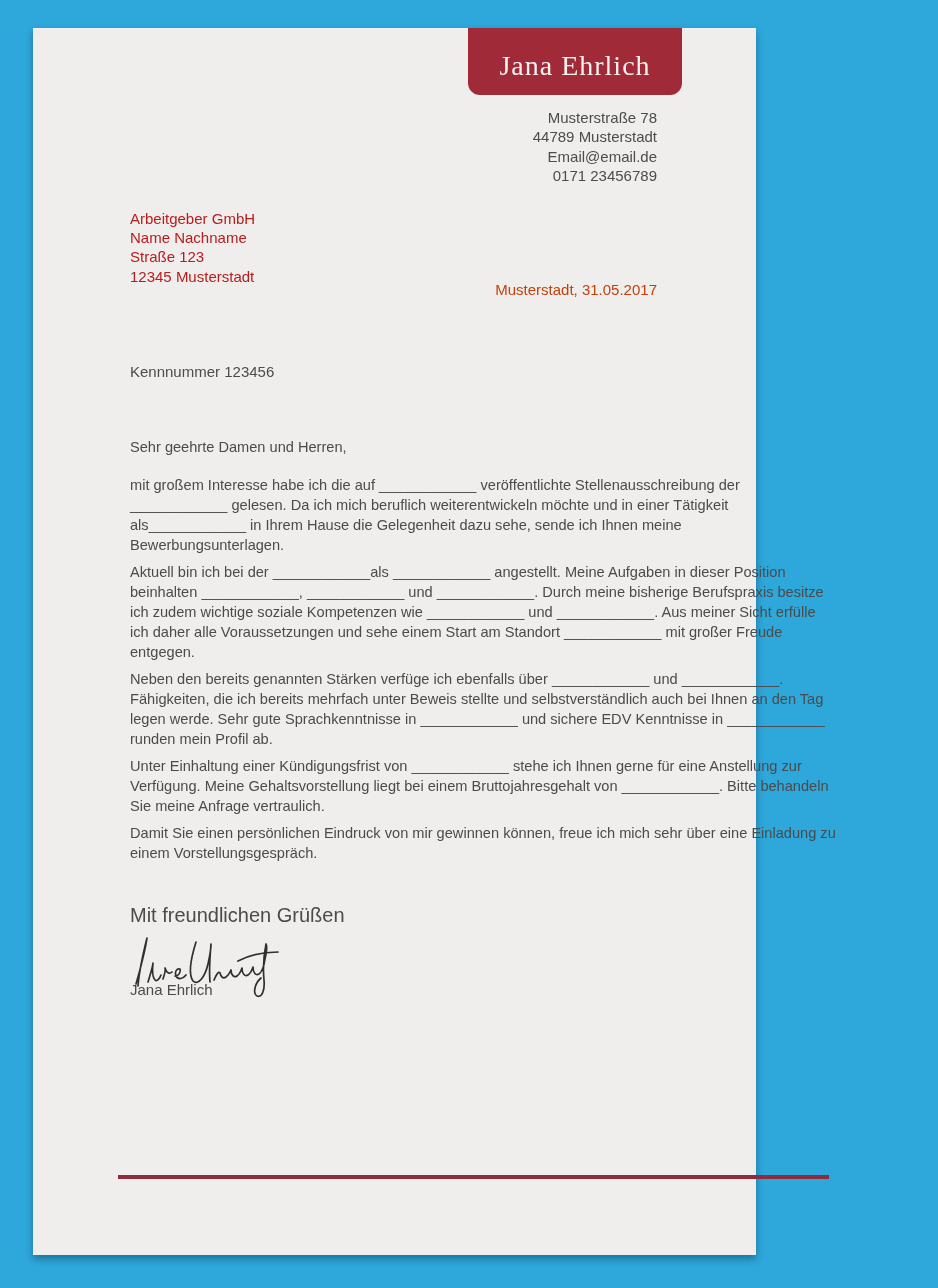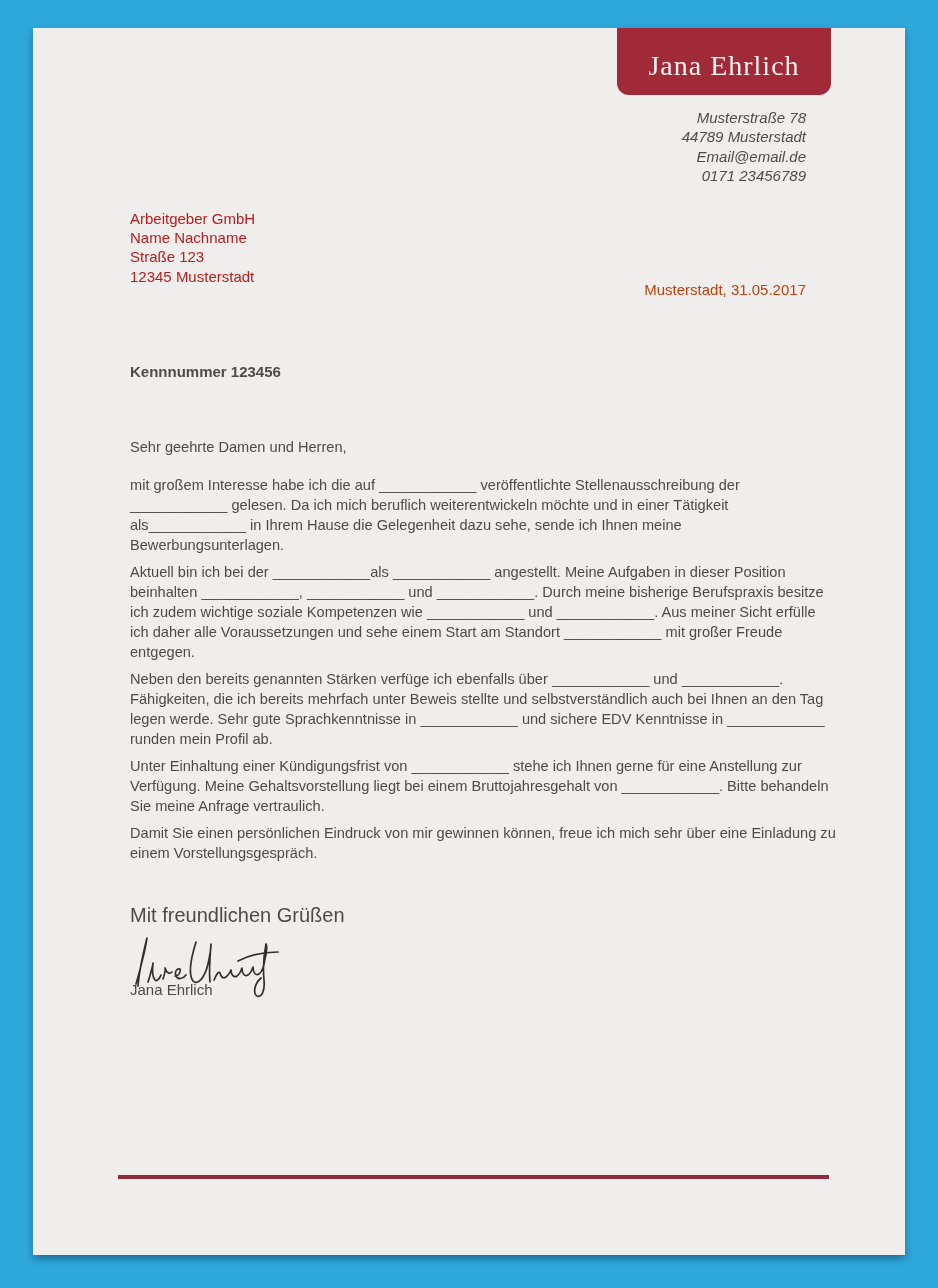--- a/index.html
+++ b/index.html
@@ -13,21 +13,21 @@
   *{margin:0;padding:0;box-sizing:border-box;}
   html,body{width:938px;height:1288px;overflow:hidden;}
   body{
     background:var(--frame-blue);
     font-family:"Liberation Sans","DejaVu Sans",sans-serif;
     color:var(--text);
   }
   .page{
     position:absolute;
     left:33px; top:28px;
-    width:872px; height:1227px;
+    width:723px; height:1227px;
     background:var(--paper);
     box-shadow:0 4px 7px rgba(10,50,70,.45);
   }
   
   .name-box{
     position:absolute;
     top:0; right:74px;
     width:214px; height:67px;
     background:var(--accent-red);
     border-radius:0 0 12px 12px;
@@ -41,21 +41,20 @@
     letter-spacing:1px;
   }
   
   .contact{
     position:absolute;
     top:80px; right:99px;
     text-align:right;
     font-size:15px;
     line-height:19.4px;
     color:#4c4c4c;
-    font-style:italic;
   }
   
   .recipient{
     position:absolute;
     top:181px; left:97px;
     font-size:15px;
     line-height:19.2px;
     color:#b91c1c;
   }
   
@@ -71,21 +70,20 @@
     font-family:"Liberation Serif","DejaVu Serif",serif;
     font-weight:bold;
     font-size:25px;
     color:var(--heading-gold);
     letter-spacing:.5px;
   }
   .subject-ref{
     margin-top:5px;
     font-size:15px;
     color:#4c4c4c;
-    font-weight:bold;
   }
   
   .body-text{
     position:absolute;
     top:409px; left:97px;
     width:706px;
     font-size:14.6px;
     line-height:20px;
     color:#4b4b4b;
   }

